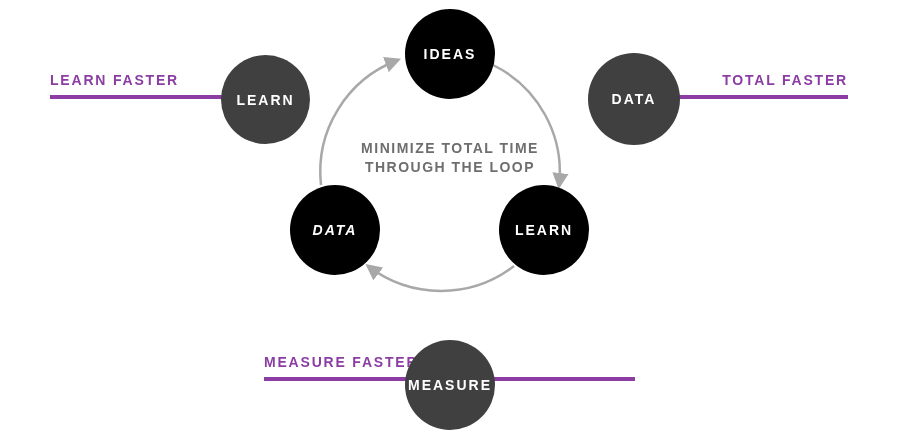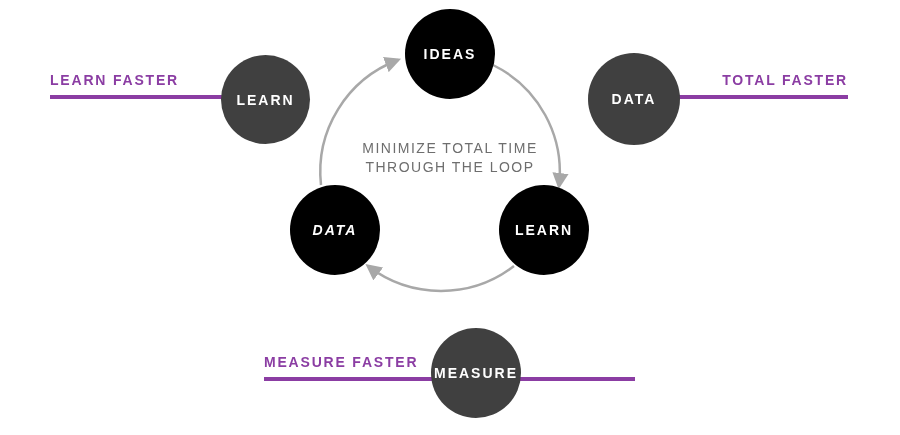--- a/index.html
+++ b/index.html
@@ -17,35 +17,35 @@
     color:#ffffff;font-size:14px;font-weight:bold;letter-spacing:2px;
     z-index:3;
   }
   .navy{background:#000000;}
   .purple{background:#404040;}
   .node-ideas{left:405px;top:9px;width:90px;height:90px;}
   .node-data{left:290px;top:185px;width:90px;height:90px;font-style:italic;}
   .node-code{left:499px;top:185px;width:90px;height:90px;}
   .node-learn{left:221px;top:55px;width:89px;height:89px;}
   .node-build{left:588px;top:53px;width:92px;height:92px;}
-  .node-measure{left:405px;top:328px;width:90px;height:90px;margin-left:26px;}
+  .node-measure{left:405px;top:340px;width:90px;height:90px;}
   .pline{position:absolute;height:4px;background:#8b3da3;z-index:2;}
   .line-learn{left:50px;top:95px;width:215px;}
   .line-build{left:634px;top:95px;width:214px;}
   .line-measure{left:264px;top:377px;width:371px;}
   .callout{
     position:absolute;color:#8b3da3;font-size:14px;font-weight:bold;
     letter-spacing:1.8px;z-index:2;white-space:nowrap;
   }
   .callout-learn{left:50px;top:72px;text-align:right;}
   .callout-build{left:634px;top:72px;width:214px;text-align:right;}
   .callout-measure{left:264px;top:354px;}
   .center-note{
     position:absolute;left:330px;top:139px;width:240px;
-    text-align:center;color:#6e6e6e;font-size:14px;font-weight:normal;
+    text-align:center;color:#6e6e6e;font-size:14px;font-weight:bold;
     letter-spacing:1.5px;line-height:19px;z-index:2;
   }
 </style>
 </head>
 <body>
 
 <div class="stage">
 
   <svg class="arc-layer" width="900" height="435" viewBox="0 0 900 435">
     <defs>

